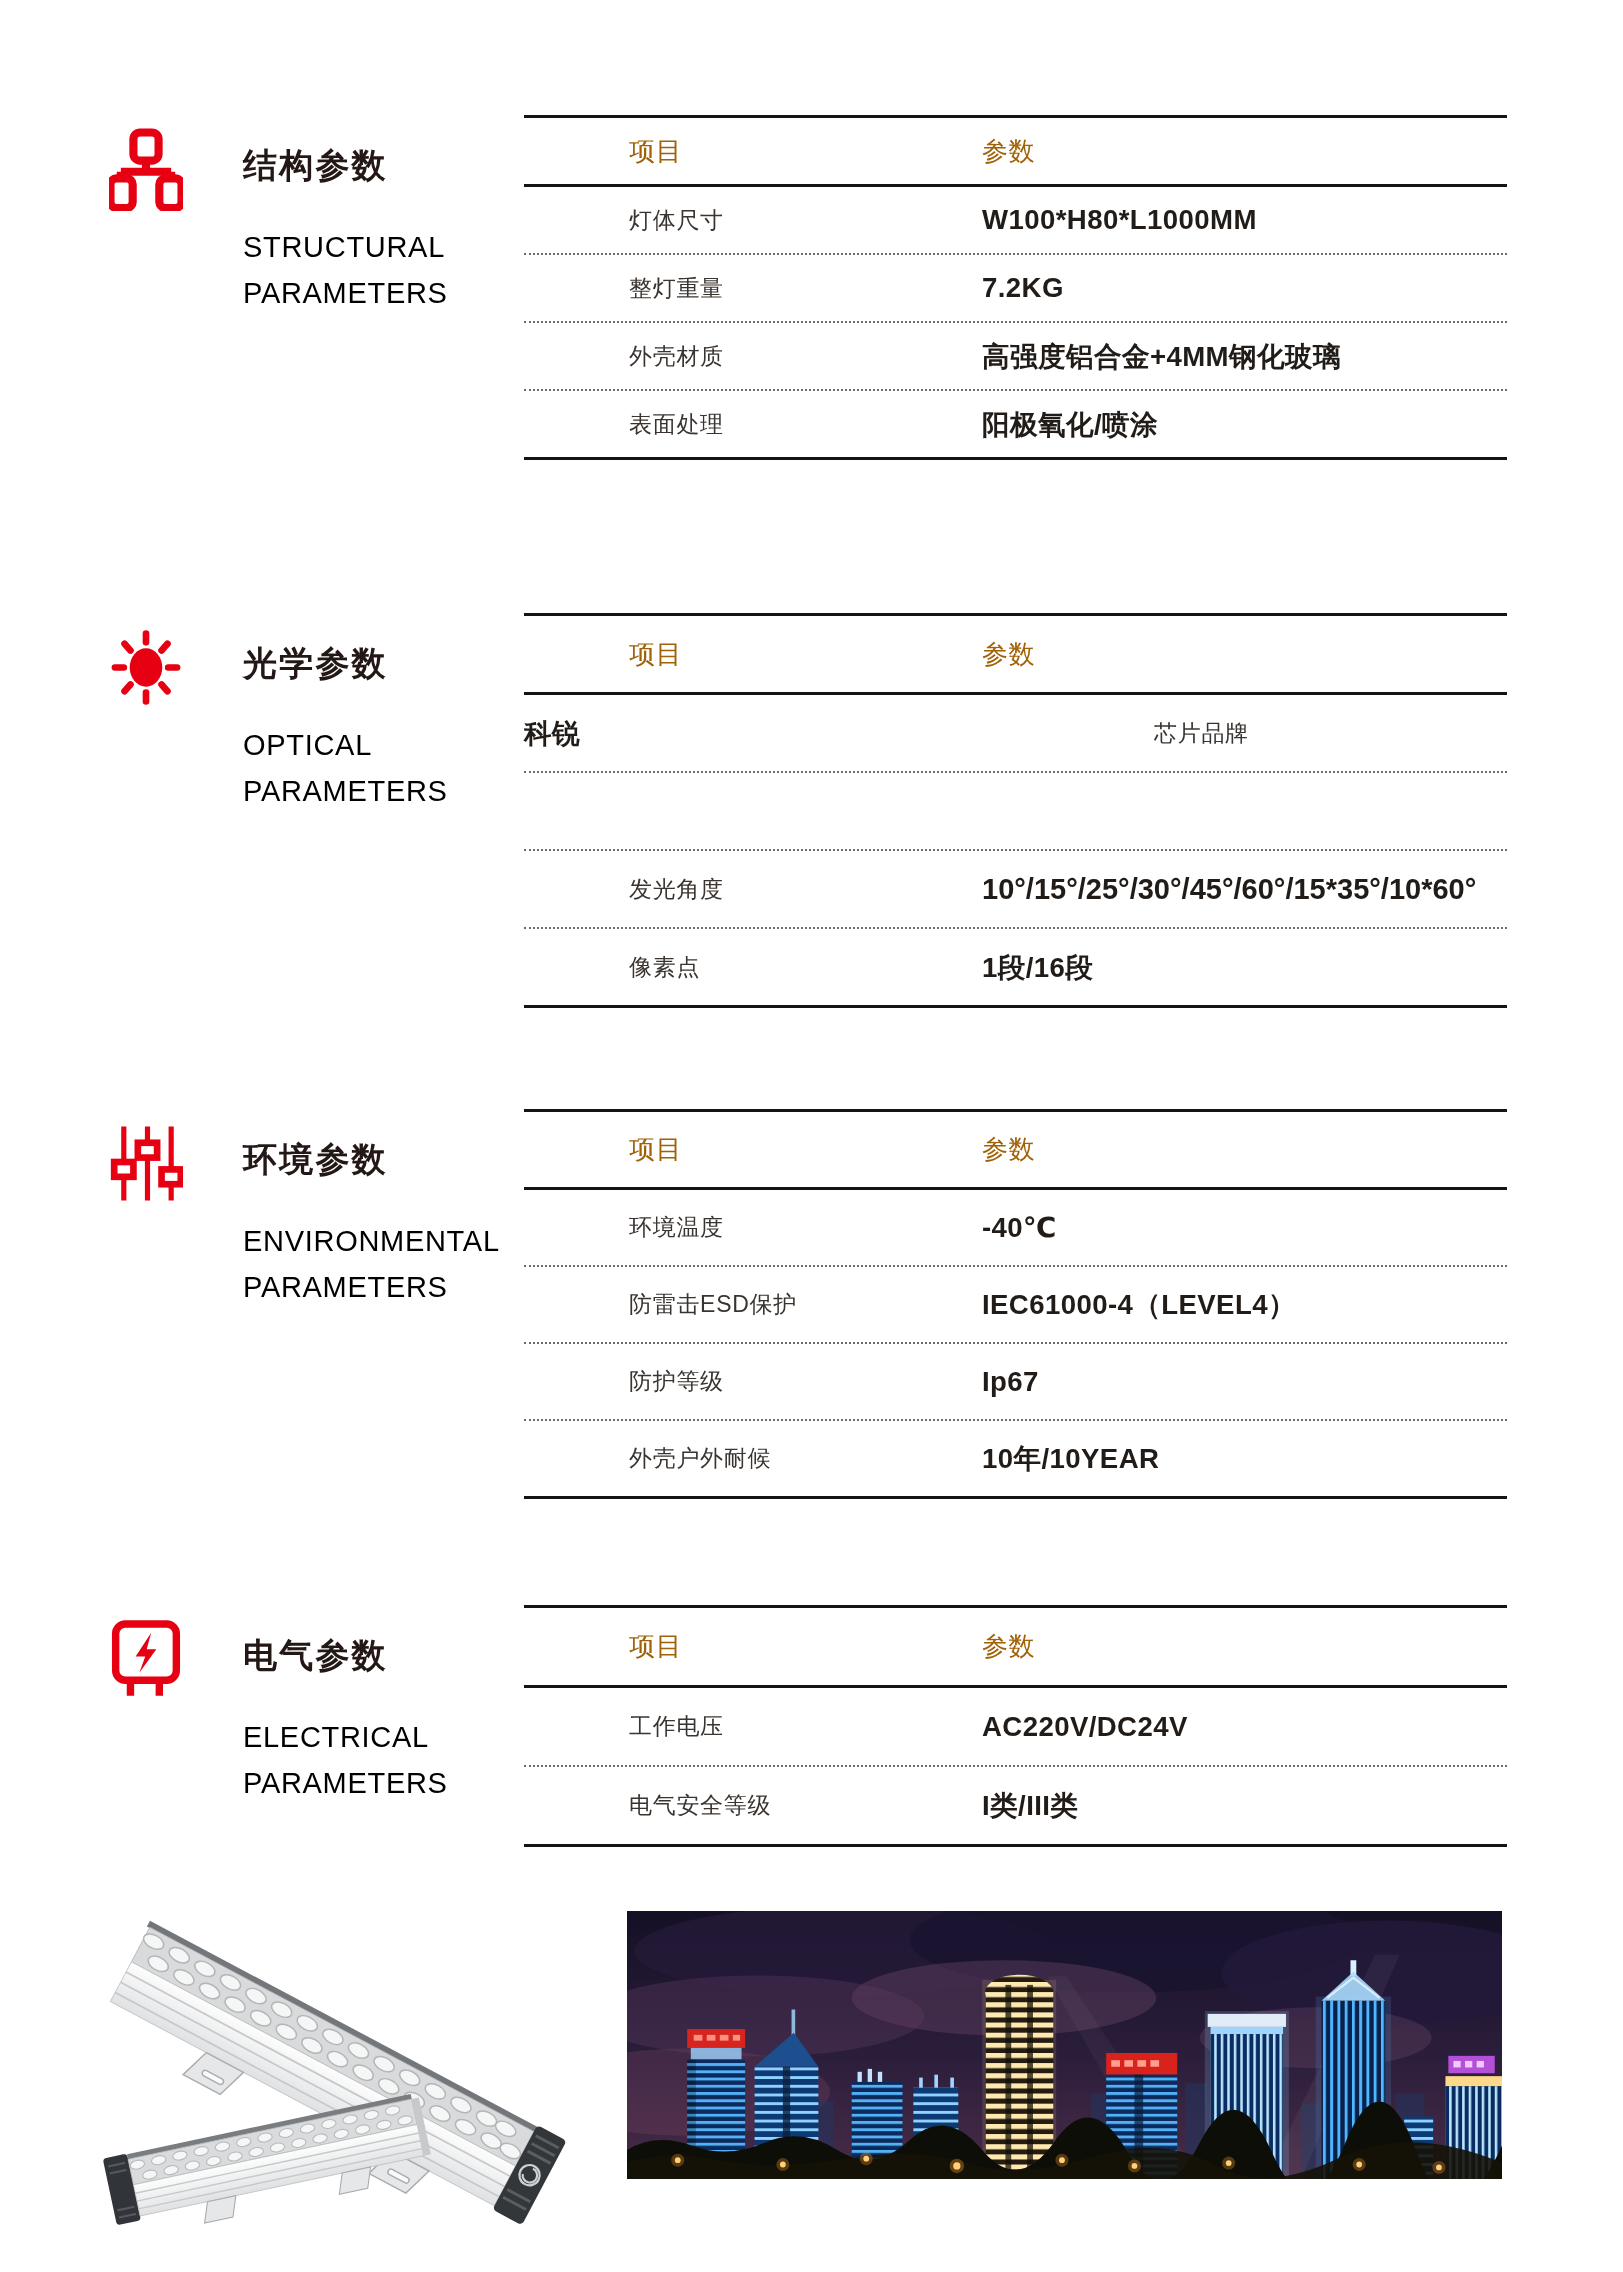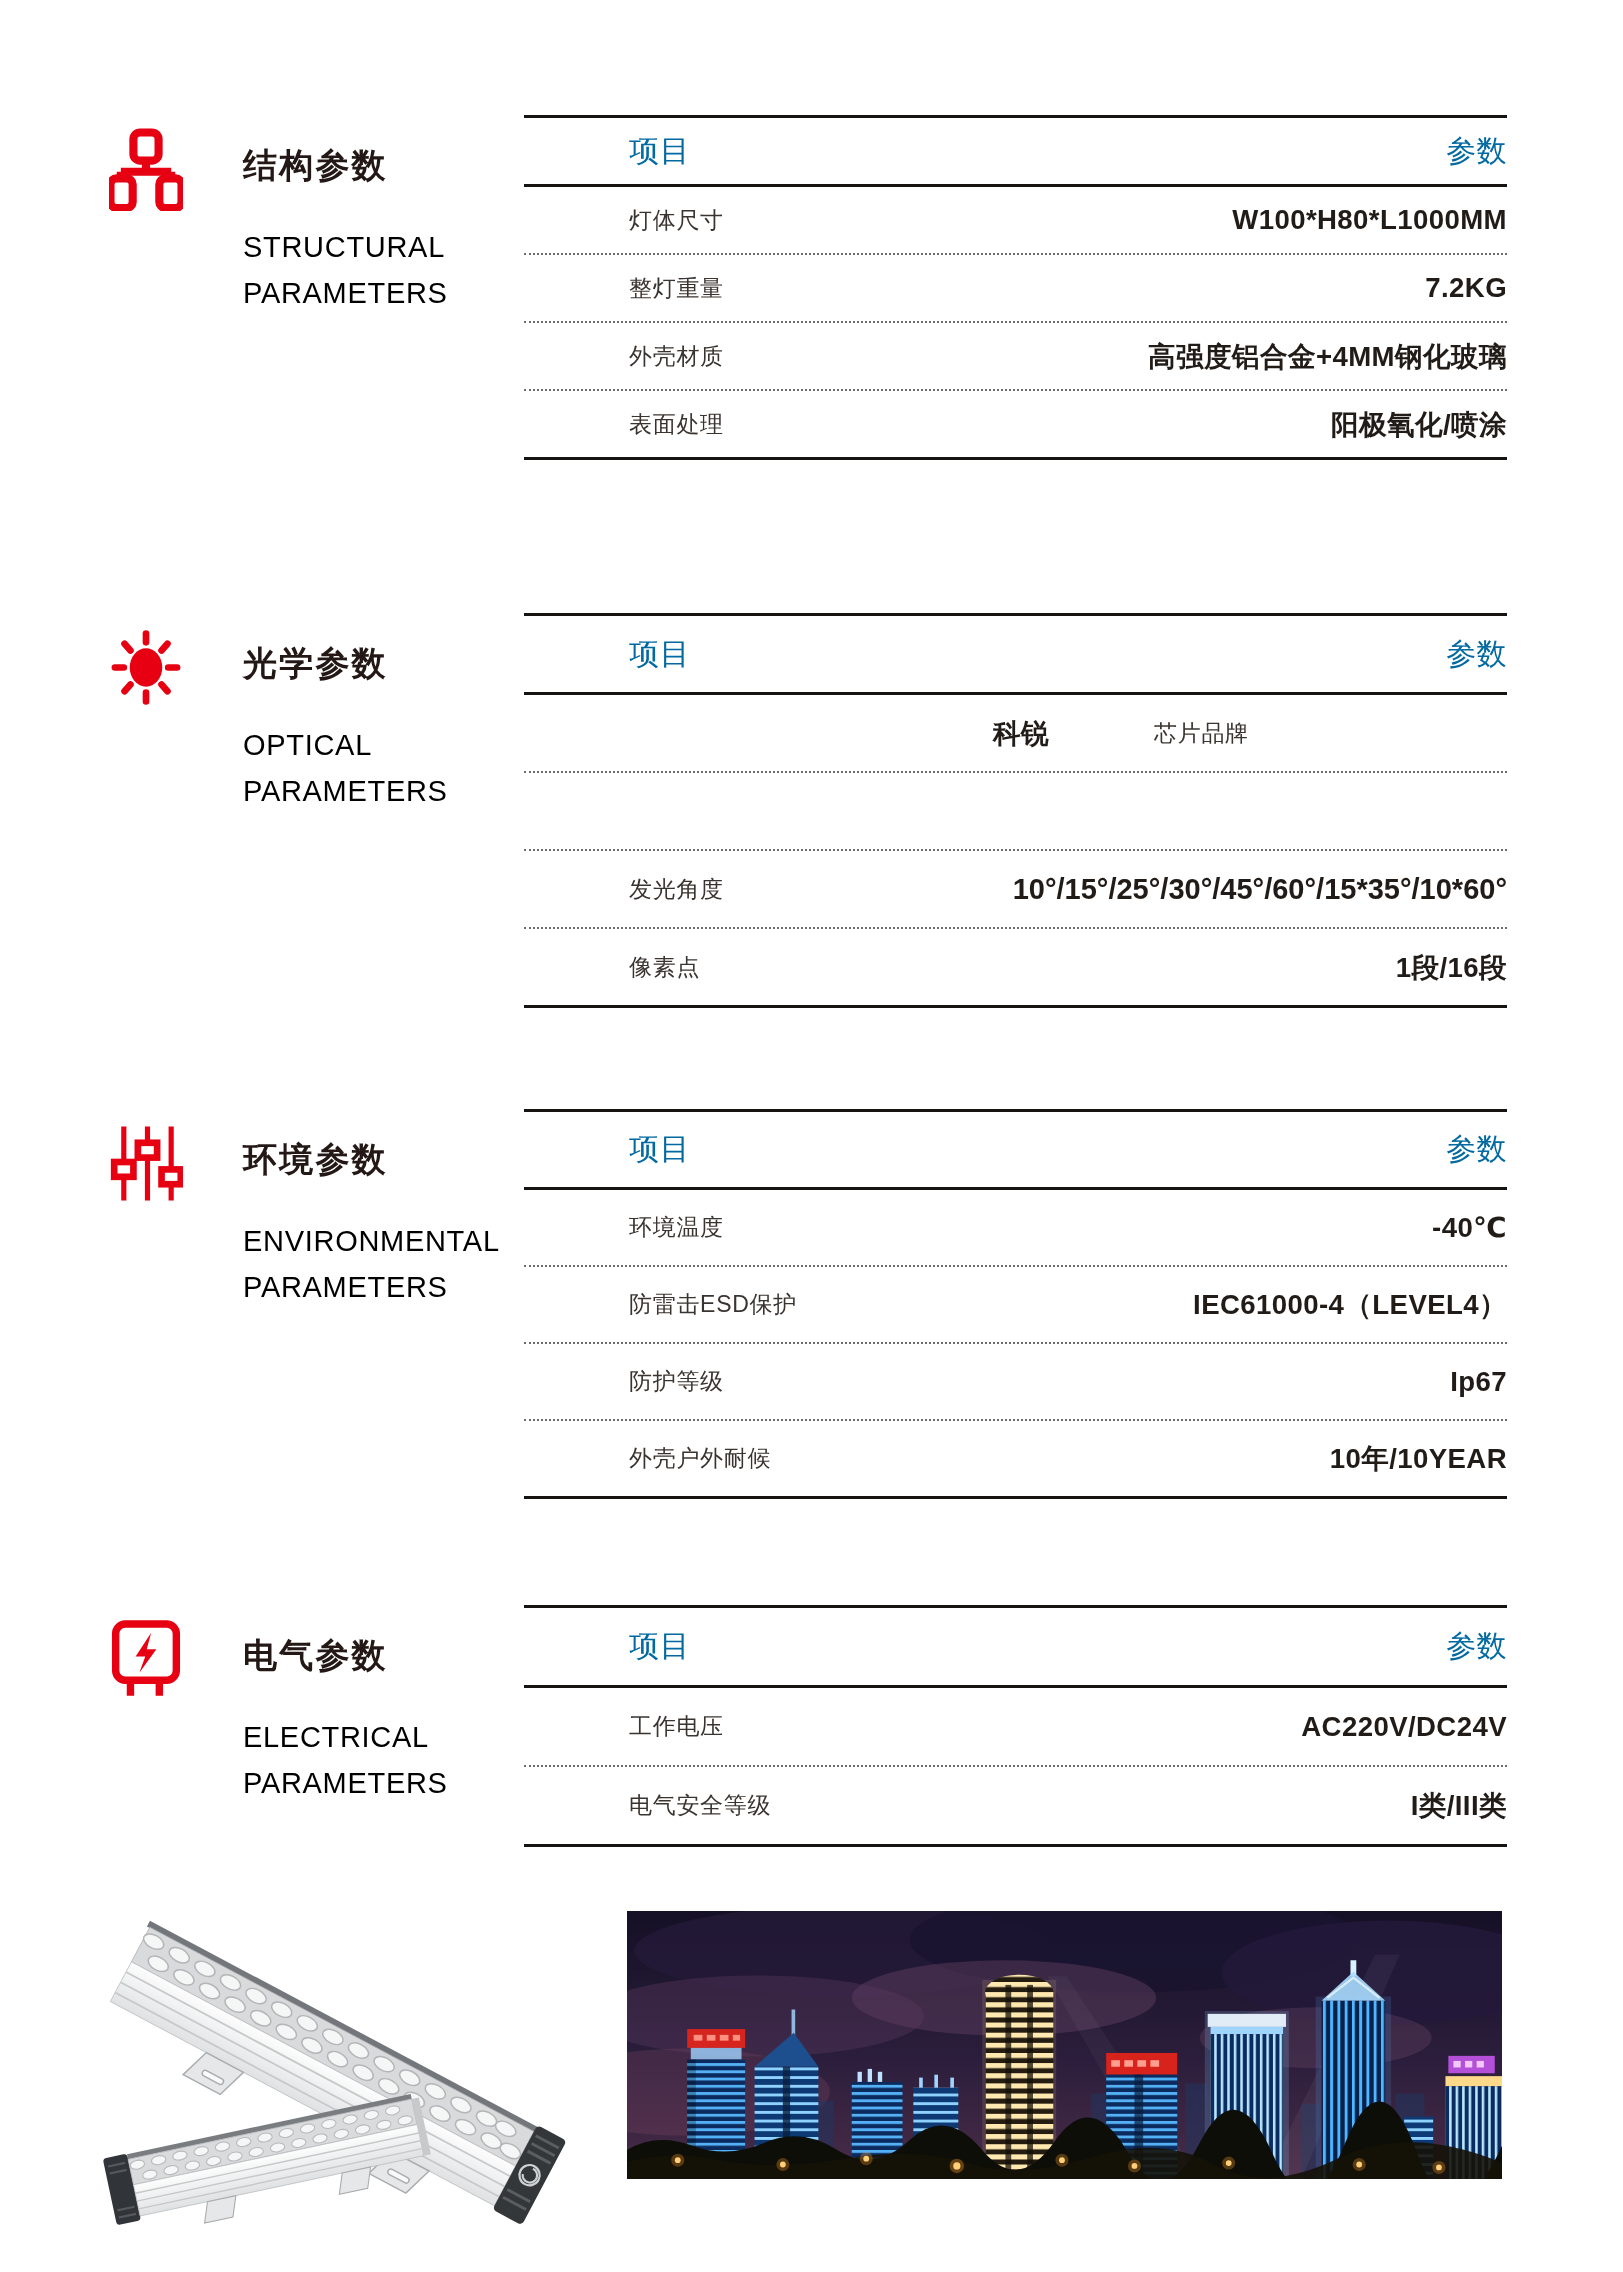--- a/index.html
+++ b/index.html
@@ -32,22 +32,22 @@
   }
   .trow{display:flex;align-items:center;border-bottom:2.2px dotted #6b6b6b;}
   .trow:last-child{border-bottom:none;}
   .trow.thead{border-bottom:3.6px solid #161412;}
   .s1 .trow{height:66px;}
   .s2 .trow{height:76px;}
   .s3 .trow{height:75px;}
   .s4 .trow{height:77px;}
   .c{box-sizing:border-box;}
   .c.label{width:458px;padding-left:105px;font-size:23px;color:#3a3430;letter-spacing:0.7px;}
-  .c.value{flex:1;font-size:27.6px;font-weight:bold;color:#221c18;letter-spacing:0.4px;text-align:right;}
-  .trow.thead .c{font-size:30px;font-weight:normal;color:#0369a1;}
+  .c.value{flex:1;font-size:27.6px;font-weight:bold;color:#221c18;letter-spacing:0.4px;}
+  .trow.thead .c{font-size:26px;font-weight:normal;color:#a16207;}
   .c.value.long{font-size:29px;letter-spacing:0;}
   
   .product-figure{position:absolute;left:86px;top:1920px;width:580px;height:319px;}
   .city-figure{position:absolute;left:627px;top:1911px;width:875px;height:268px;}
   .product-figure svg,.city-figure svg{width:100%;height:100%;display:block;}
 </style>
 </head>
 <body>
 
 <div class="page">

